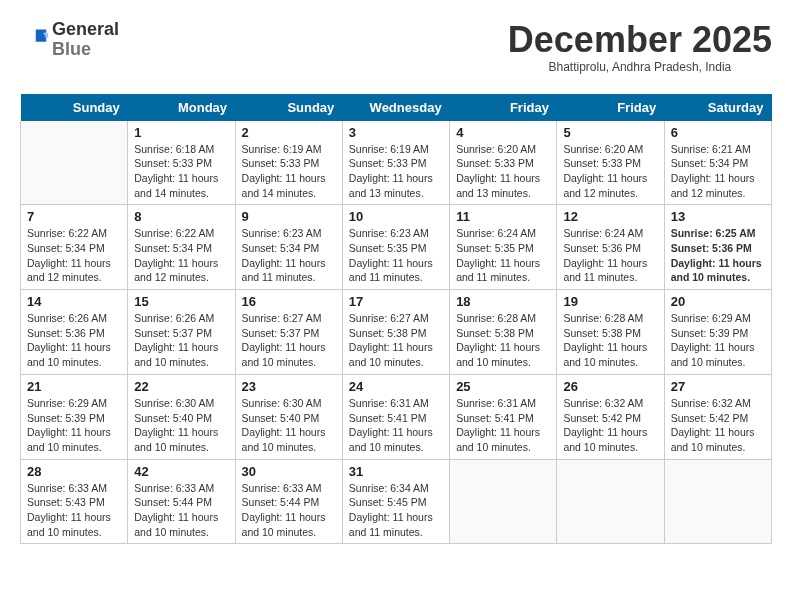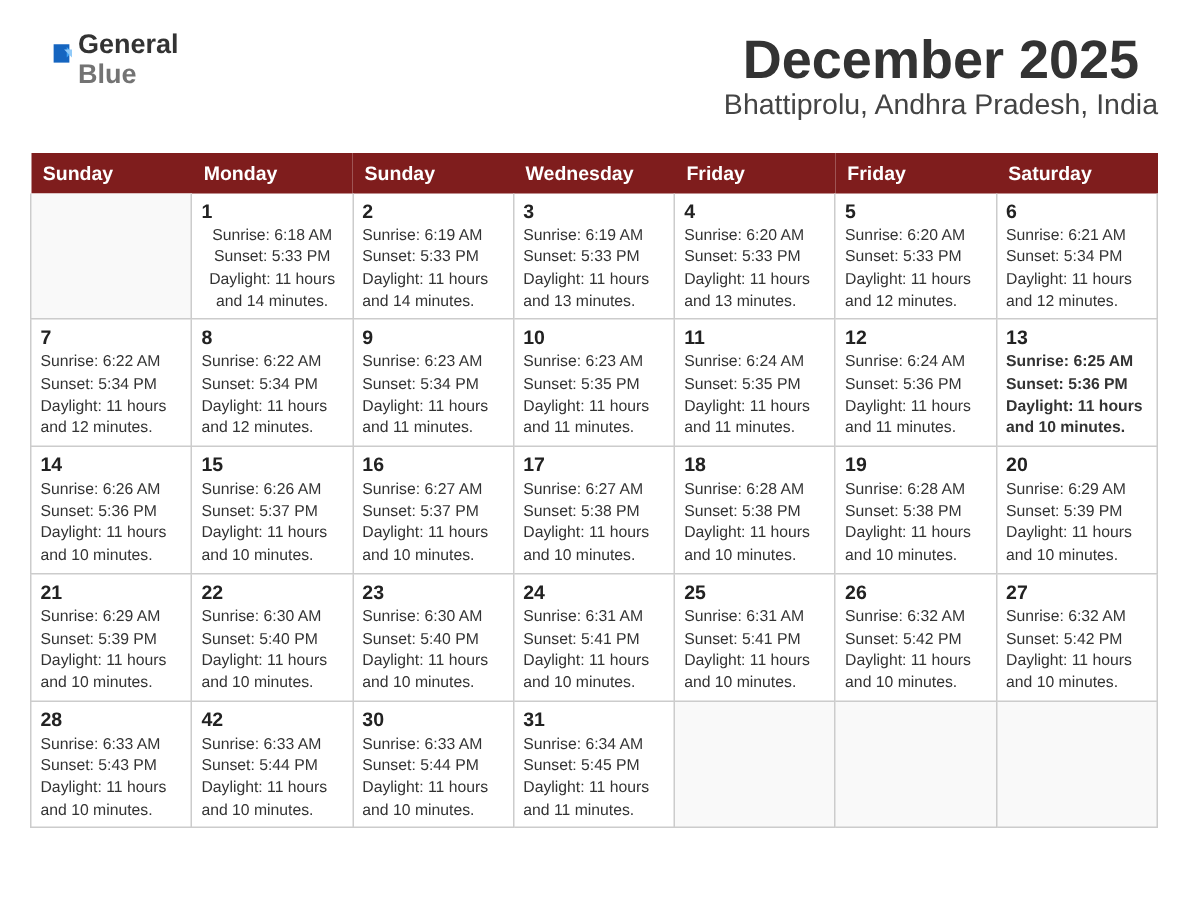--- a/index.html
+++ b/index.html
@@ -35,33 +35,33 @@
     .title-section {
       text-align: center;
     }
     .month-title {
       font-size: 36px;
       font-weight: bold;
       color: #333;
       line-height: 1.1;
     }
     .location-title {
-      font-size: 19px;
+      font-size: 12px;
       color: #444;
     }
     .calendar {
       width: 100%;
       border-collapse: collapse;
       margin-top: 10px;
       font-size: 11px;
     }
     .calendar th {
-      background-color: #7f1d1d;
+      background-color: #0369a1;
       color: #fff;
-      text-align: left;
+      text-align: right;
       padding: 6px 8px;
       font-size: 13px;
       font-weight: bold;
     }
     .calendar td {
       border: 1px solid #ccc;
       vertical-align: top;
       padding: 4px 6px;
       width: calc(100% / 7);
       min-height: 80px;
@@ -118,21 +118,21 @@
         <th>Friday</th>
         <th>Friday</th>
         <th>Saturday</th>
       </tr>
     </thead>
     <tbody id="calendar-body">
     <tr>
           <td class="empty-cell"></td>
           <td>
             <span class="day-number">1</span>
-            <div class="day-info" style="white-space: pre-line; text-align: center;">Sunrise: 6:18 AM
+            <div class="day-info" style="white-space: pre-line;">Sunrise: 6:18 AM
 Sunset: 5:33 PM
 Daylight: 11 hours
 and 14 minutes.</div>
           </td>
           <td>
             <span class="day-number">2</span>
             <div class="day-info" style="white-space: pre-line;">Sunrise: 6:19 AM
 Sunset: 5:33 PM
 Daylight: 11 hours
 and 14 minutes.</div>

